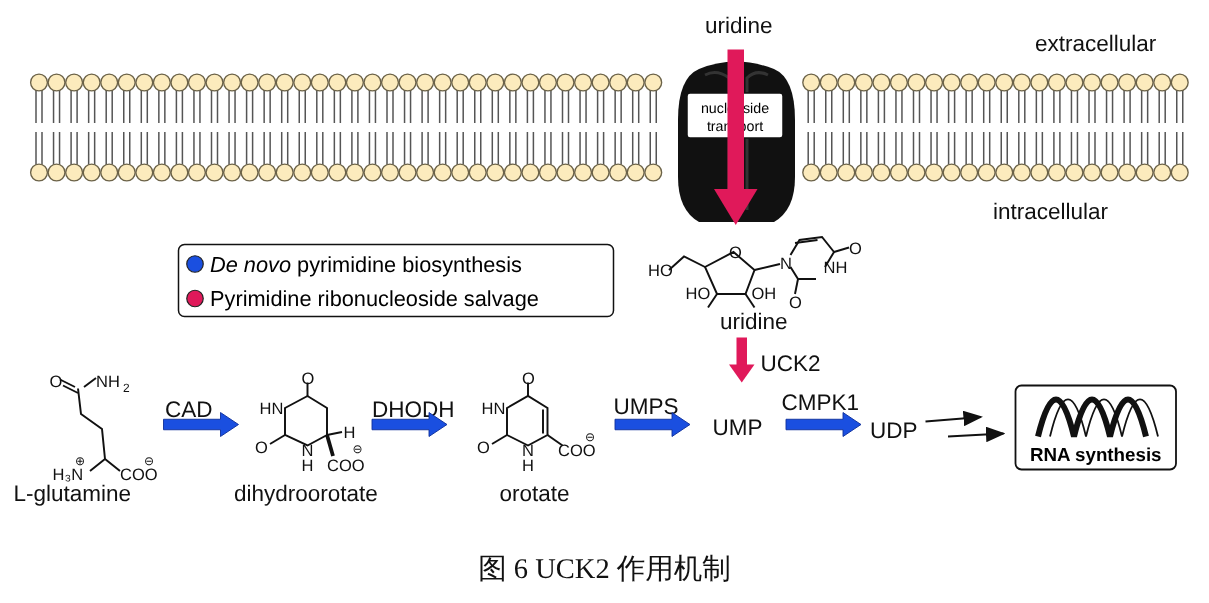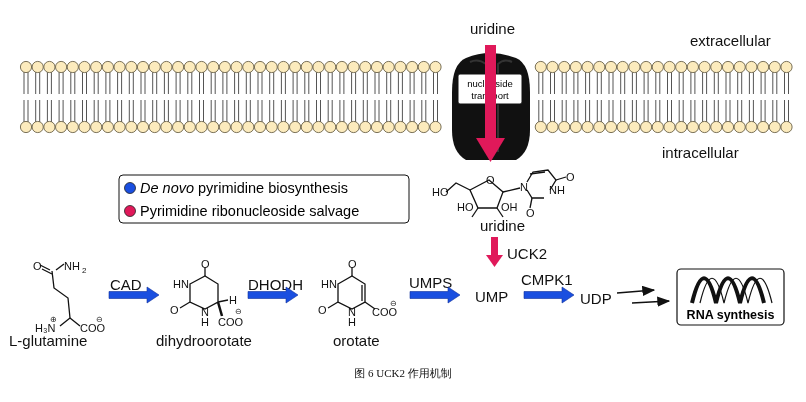--- a/index.html
+++ b/index.html
@@ -1,23 +1,23 @@
 <!DOCTYPE html>
 <html><head>
 <meta charset="utf-8">
 <style>
   html,body{margin:0;padding:0;background:#ffffff;}
   body{width:806px;height:402px;position:relative;overflow:hidden;font-family:"Liberation Sans",sans-serif;color:#111;}
-  #stage{position:absolute;left:0;top:12px;width:806px;height:296px;}
+  #stage{position:absolute;left:0;top:0;width:806px;height:296px;}
   svg text{font-family:"Liberation Sans",sans-serif;}
   .lbl{font-size:15px;fill:#111;}
   .chem{font-size:11px;fill:#111;}
   .chem-sm{font-size:8px;fill:#111;}
   .bond{stroke:#111;stroke-width:1.3;fill:none;}
-  .caption{position:absolute;left:0;width:806px;top:366px;text-align:center;font-family:"Liberation Serif",serif;font-size:11px;color:#111;}
+  .caption{position:absolute;left:0;width:806px;top:366px;text-align:center;font-family:"Liberation Serif",serif;font-size:19px;color:#111;}
 </style>
 </head>
 <body>
 
 <div id="stage">
 <svg width="806" height="402" viewBox="0 0 806 402" xmlns="http://www.w3.org/2000/svg">
   <defs>
     <marker id="blk" markerWidth="10" markerHeight="8" refX="9" refY="4" orient="auto">
       <path d="M0,0 L10,4 L0,8 z" fill="#111"></path>
     </marker>

